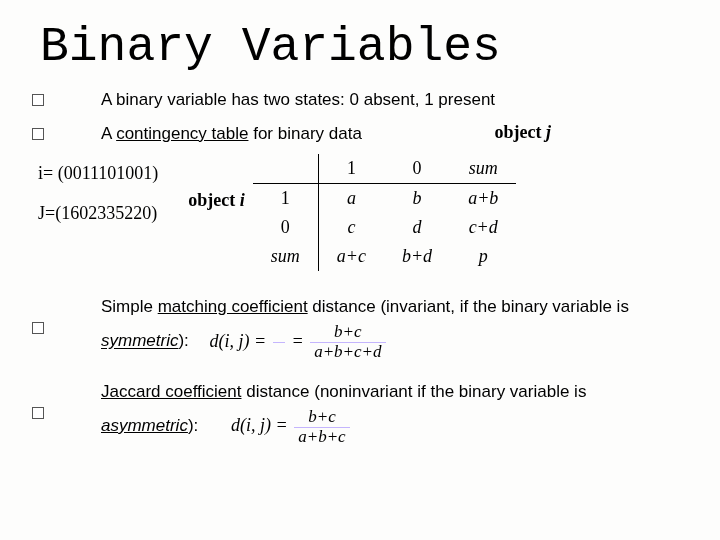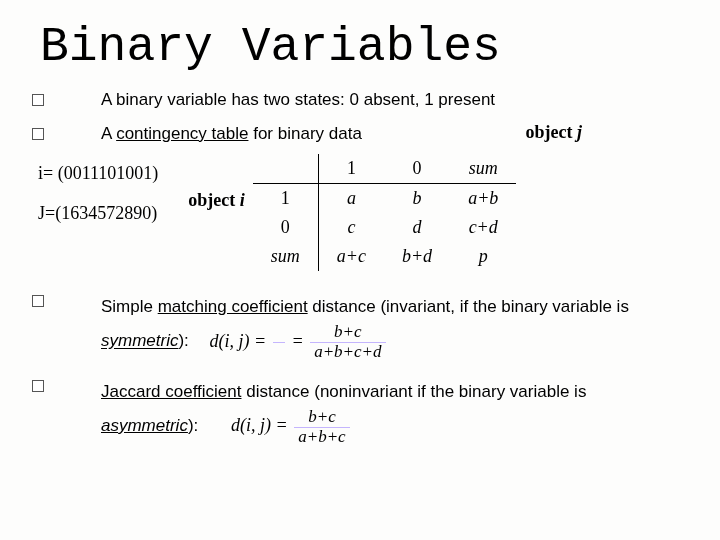--- a/index.html
+++ b/index.html
@@ -19,21 +19,21 @@
     margin-bottom: 16px;
     margin-left: 8px;
   }
   .bullet-line {
     display: flex;
     align-items: flex-start;
     margin-bottom: 14px;
     font-size: 17px;
     gap: 45px;
   }
-  .bullet-line.wide { line-height: 1.9; }
+  .bullet-line.wide { line-height: 1.9; align-items: center; }
   .bullet-icon {
     width: 12px;
     height: 12px;
     border: 1px solid #555;
     background: #fff;
     margin-right: 12px;
     margin-top: 4px;
     flex-shrink: 0;
   }
   .bullet-text { flex: 1; }
@@ -117,29 +117,29 @@
 </div>
 
 <div class="bullet-line" style="margin-bottom:6px;">
   <div class="bullet-icon"></div>
   <div class="bullet-text">
     <span>A </span><span class="u">contingency table</span><span> for binary data</span>
   </div>
 </div>
 
 <div style="position:relative;">
-  <div class="obj-j-label" style="position:absolute; top:-28px; right:106px;">
+  <div class="obj-j-label" style="position:absolute; top:-28px; right:137px;">
     <span>object </span><span class="i">j</span>
   </div>
 </div>
 
 <div class="row-mid">
   <div class="examples">
     <div>i= (0011101001)</div>
-    <div>J=(1634572890)</div>
+    <div>J=(1602335220)</div>
   </div>
 
   <div class="obj-i-wrap">
     <span class="obj-label">
       <span>object </span><span class="i">i</span>
     </span>
   </div>
 
   <div class="table-wrap">
     <table class="ct">

